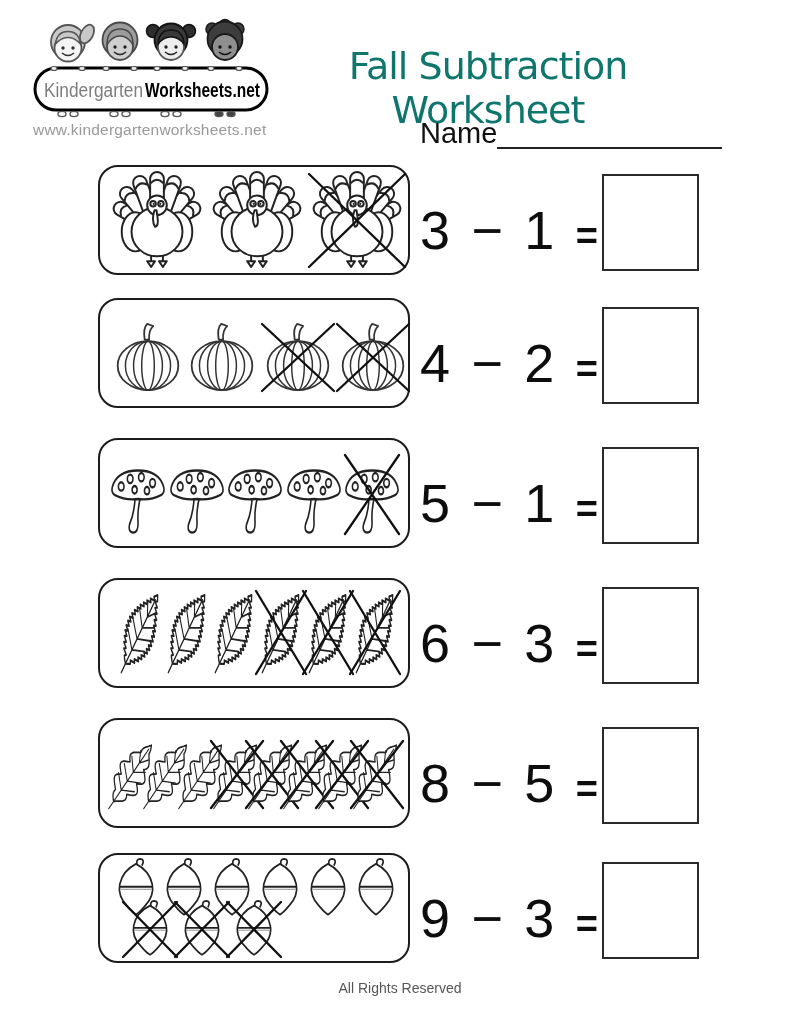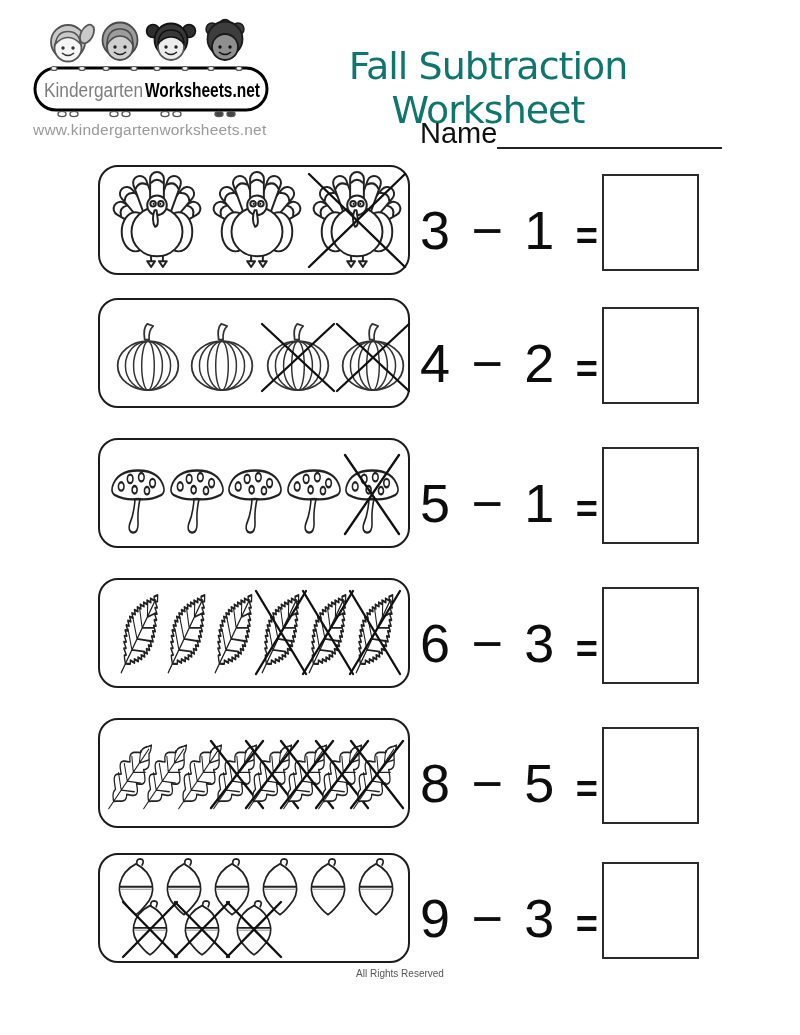--- a/index.html
+++ b/index.html
@@ -19,21 +19,21 @@
                border:2.5px solid #1c1c1c;border-radius:20px;background:#fff}
   .items-svg{position:absolute;left:0;top:0;width:307px;height:105px;overflow:visible}
   .equation{position:absolute;left:322px;top:0;width:178px;height:110px;
             display:flex;justify-content:space-between;align-items:baseline;padding-top:38px}
   .num,.op{font-size:54px;line-height:54px;color:#0d0d0d}
   .eq{font-size:38px;line-height:54px;font-weight:600;color:#0d0d0d}
   .answer-box{position:absolute;left:504px;top:9px;width:97px;height:97px;
               border:2px solid #2b2b2b;background:#fff}
   .footer{position:absolute;left:0;top:966px;width:800px;text-align:center;color:#555}
   .footer .line1{font-size:15px}
-  .footer .line2{font-size:10px;margin-top:2px}
+  .footer .line2{font-size:14px;margin-top:14px}
   #defs-holder{position:absolute;width:0;height:0;overflow:hidden}
 </style>
 </head>
 <body>
 
 <div id="defs-holder">
 <svg width="0" height="0">
       <defs id="svg-defs">
   <symbol id="sym-turkey" viewBox="0 0 100 100" preserveAspectRatio="none">
     <g fill="#fff" stroke="#222" stroke-width="2" stroke-linecap="round" stroke-linejoin="round">

